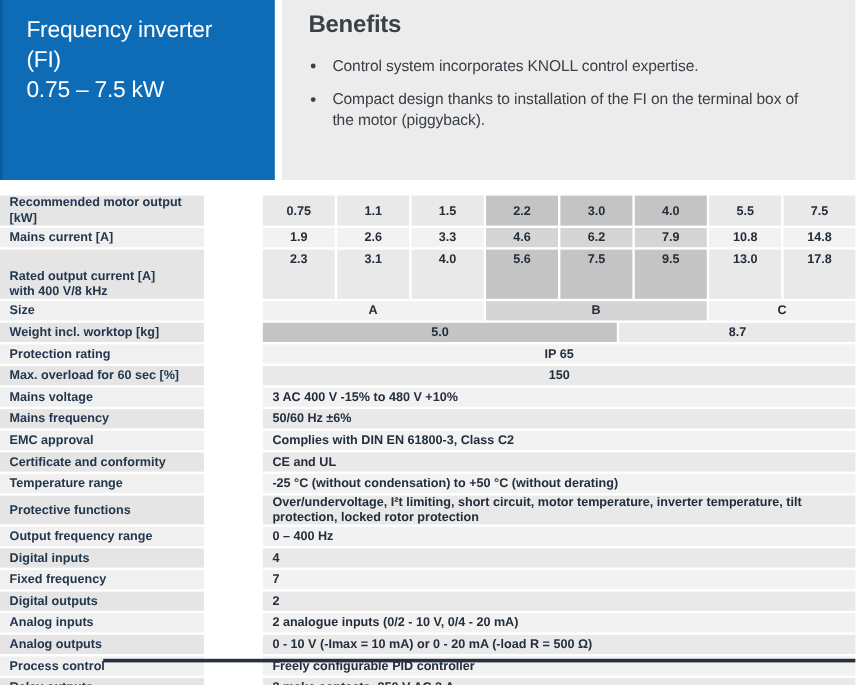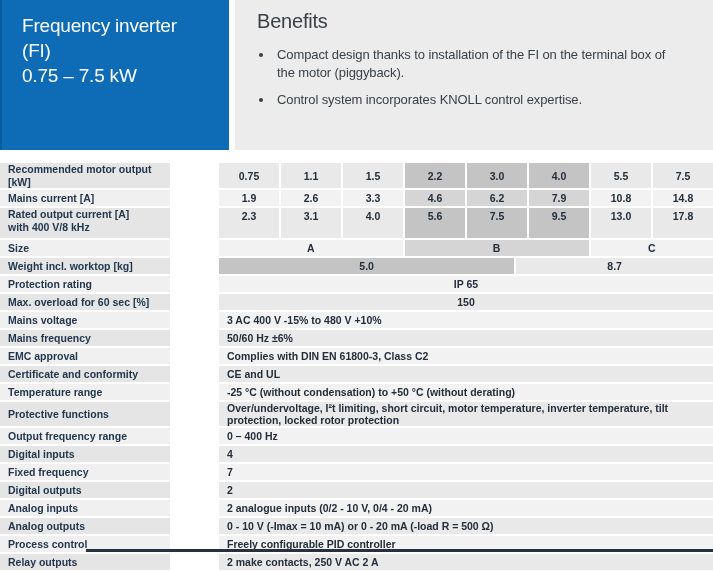--- a/index.html
+++ b/index.html
@@ -8,21 +8,21 @@
   .page { position:relative; width:713px; height:552px; background:#ffffff; }
 
   
   .header { position:relative; height:150px; }
   .product-box { position:absolute; left:0; top:0; width:229px; height:150px;
     background:#0d6cb5; color:#ffffff; padding:13px 14px 0 20px;
     border-left:2px solid #0a5b9b; }
   .product-box .ptitle { font-size:19px; line-height:1.32; font-weight:400; letter-spacing:-0.2px; }
   .benefits { position:absolute; left:235px; top:0; right:0; height:150px;
     background:#ececec; color:#3a4047; padding:10px 20px 0 22px; }
-  .benefits h2 { font-size:20px; font-weight:400; color:#3a4047; letter-spacing:-0.2px; }
+  .benefits h2 { font-size:20px; font-weight:700; color:#3a4047; letter-spacing:-0.2px; }
   .benefit-list { list-style:none; margin-top:13px; }
   .benefit-item { display:flex; margin-bottom:10px; }
   .bullet { width:4px; height:4px; border-radius:50%; background:#3a4047;
     margin:7px 14px 0 2px; flex:0 0 auto; }
   .benefit-text { font-size:13px; line-height:1.35; max-width:402px; letter-spacing:-0.1px; }
 
   
   .spec-table { position:absolute; top:163px; left:0; right:0; font-size:10.5px; font-weight:700; }
   .t-row { display:flex; margin-bottom:2px; }
   .t-row:nth-child(odd)  { --bg:#e5e5e5; --bgv:#e9e9e9; --bgm:#c4c4c4; }
@@ -30,46 +30,46 @@
   .lbl { width:170px; flex:0 0 170px; margin-right:4px; background:var(--bg);
     color:#22374d; padding:0 4px 0 8px; min-height:16px;
     display:flex; flex-direction:column; justify-content:center; line-height:1.2; }
   .vals { flex:1; display:flex; gap:2px;padding-left:45px; }
   .cell { flex:1; background:var(--bgv); color:#232e3a; min-height:16px;
     display:flex; align-items:center; justify-content:center; }
   .cell.mid { background:var(--bgm); }
   .cell.span3 { flex:3; }
   .cell.span2 { flex:2; }
   .cell.full { justify-content:flex-start; padding:0 8px; }
-  .t-row.tall .lbl { min-height:30px; justify-content:flex-start; padding-top:0; }
+  .t-row.tall .lbl { min-height:30px; justify-content:flex-start; padding-top:16px; }
   .t-row.tall .cell { min-height:30px; align-items:flex-start; padding-top:2px; }
 
   .bottom-bar { position:absolute; left:86px; right:0; bottom:0; height:3px; background:#27313d; }
 </style>
 </head>
 <body>
 
 <div class="page">
 
   <div class="header">
     <div class="product-box">
       <div class="ptitle">Frequency inverter</div>
       <div class="ptitle">(FI)</div>
       <div class="ptitle">0.75 – 7.5 kW</div>
     </div>
     <div class="benefits">
       <h2>Benefits</h2>
       <ul class="benefit-list">
         <li class="benefit-item">
           <span class="bullet"></span>
-          <span class="benefit-text">Compact design thanks to installation of the FI on the terminal box of the motor (piggyback).</span>
+          <span class="benefit-text">Control system incorporates KNOLL control expertise.</span>
         </li>
         <li class="benefit-item">
           <span class="bullet"></span>
-          <span class="benefit-text">Control system incorporates KNOLL control expertise.</span>
+          <span class="benefit-text">Compact design thanks to installation of the FI on the terminal box of the motor (piggyback).</span>
         </li>
       </ul>
     </div>
   </div>
 
   <div class="spec-table">
 
     <div class="t-row">
       <div class="lbl">Recommended motor output [kW]</div>
       <div class="vals">

